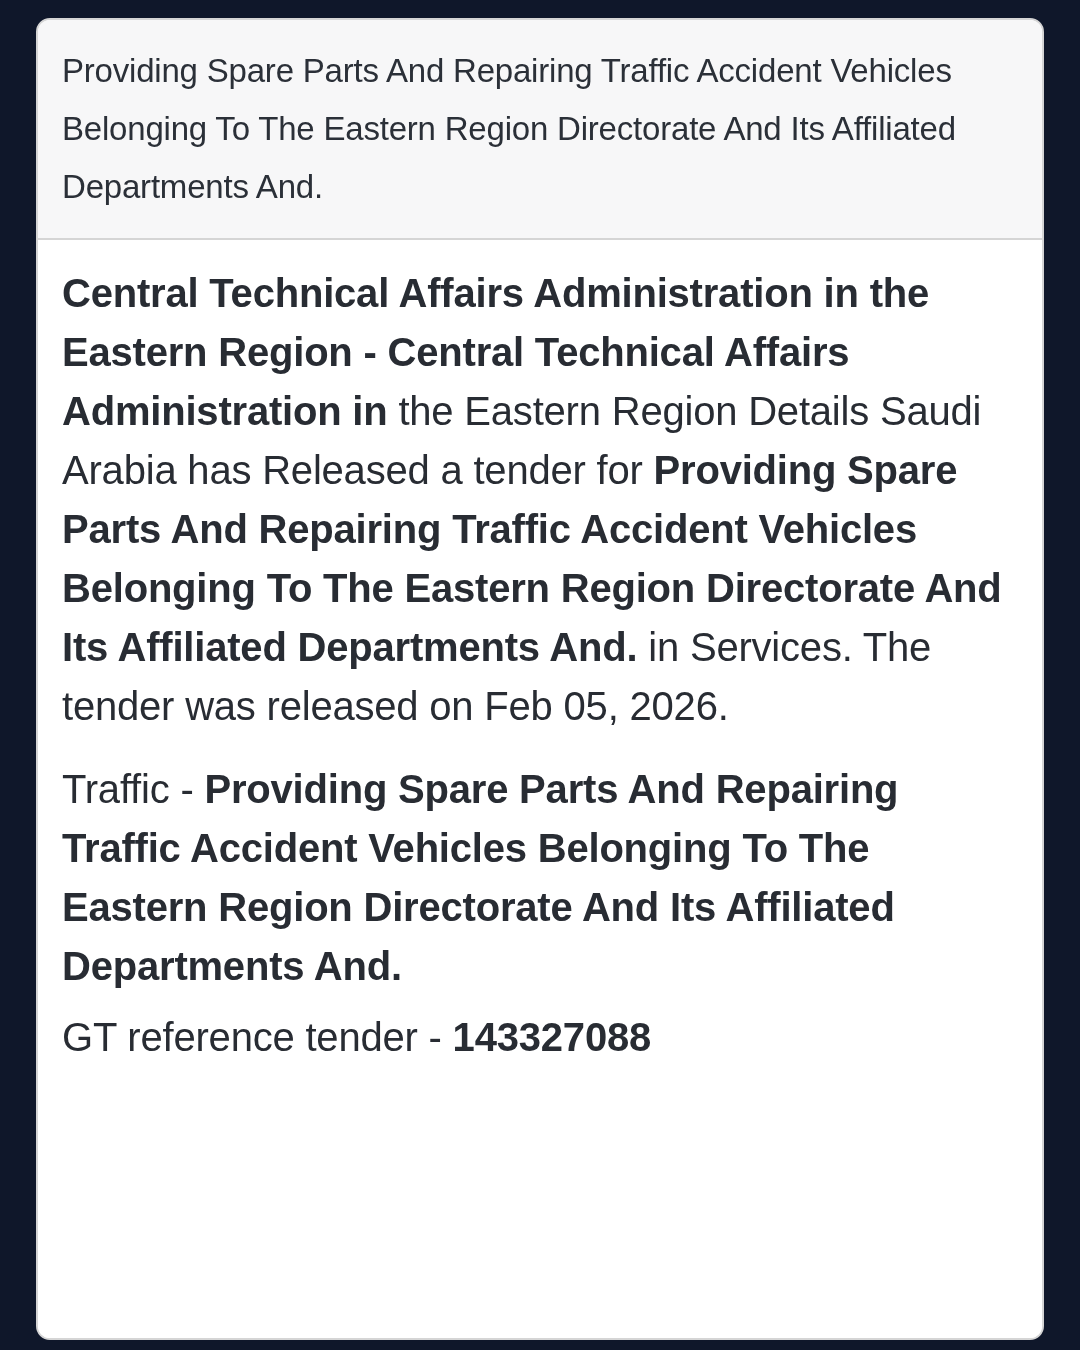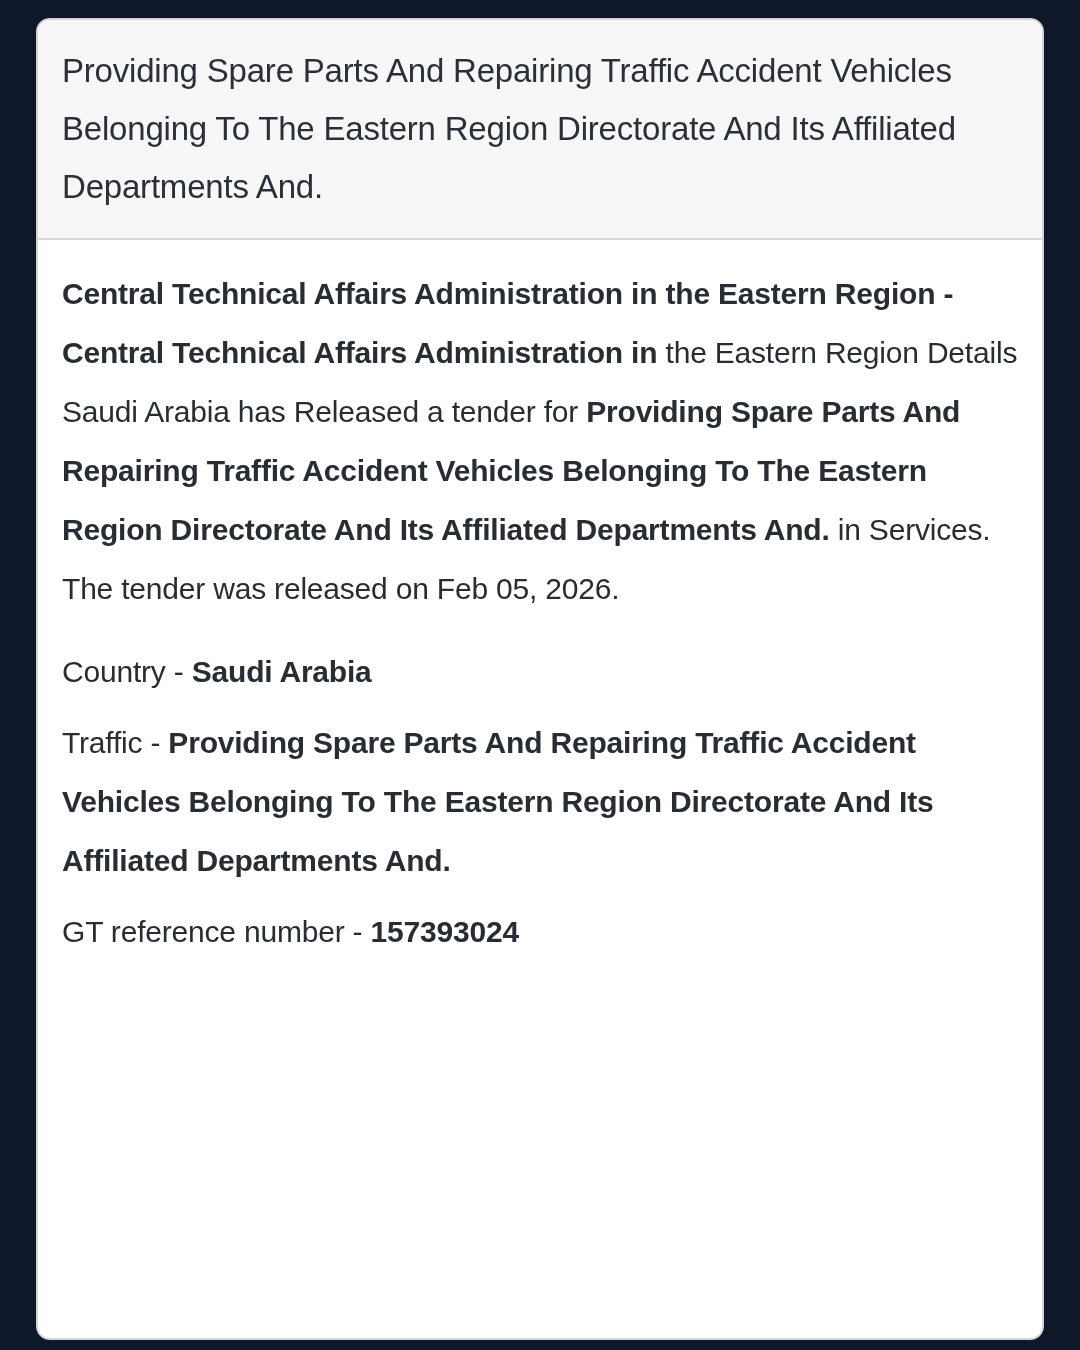--- a/index.html
+++ b/index.html
@@ -43,21 +43,21 @@
   }
   .card-body {
     box-sizing: border-box;
     min-height: 1098px;
     background: #ffffff;
     border-radius: 0 0 12px 12px;
     padding: 24px 24px 4px 24px;
   }
   .card-body p {
     margin: 0 0 12px 0;
-    font-size: 30px;
+    font-size: 40px;
     line-height: 59px;
     letter-spacing: -0.2px;
   }
   .card-body p.intro {
     margin-bottom: 24px;
   }
   .seg-bold, .field-value {
     font-weight: 700;
   }
   .seg-regular, .field-label, .field-separator {
@@ -68,19 +68,18 @@
 <body>
 
 <div class="page">
   <div class="card">
     <div class="card-header">
       <h1 class="title">Providing Spare Parts And Repairing Traffic Accident Vehicles Belonging To The Eastern Region Directorate And Its Affiliated Departments And.</h1>
     </div>
     <div class="card-body">
       <p class="intro"><span class="seg-bold">Central Technical Affairs Administration in the Eastern Region - Central Technical Affairs Administration in</span><span class="seg-regular"> the Eastern Region Details Saudi Arabia has Released a tender for </span><span class="seg-bold">Providing Spare Parts And Repairing Traffic Accident Vehicles Belonging To The Eastern Region Directorate And Its Affiliated Departments And.</span><span class="seg-regular"> in Services. The tender was released on Feb 05, 2026.</span></p>
       <div>
-          <p><span class="field-label">Country</span><span class="field-separator"> - </span><strong class="field-value">Saudi Arabia</strong></p>
           <p><span class="field-label">Traffic</span><span class="field-separator"> - </span><strong class="field-value">Providing Spare Parts And Repairing Traffic Accident Vehicles Belonging To The Eastern Region Directorate And Its Affiliated Departments And.</strong></p>
-          <p><span class="field-label">GT reference number</span><span class="field-separator"> - </span><strong class="field-value">157393024</strong></p>
+          <p><span class="field-label">GT reference tender</span><span class="field-separator"> - </span><strong class="field-value">143327088</strong></p>
         </div>
     </div>
   </div>
 </div>
 
 </body></html>

